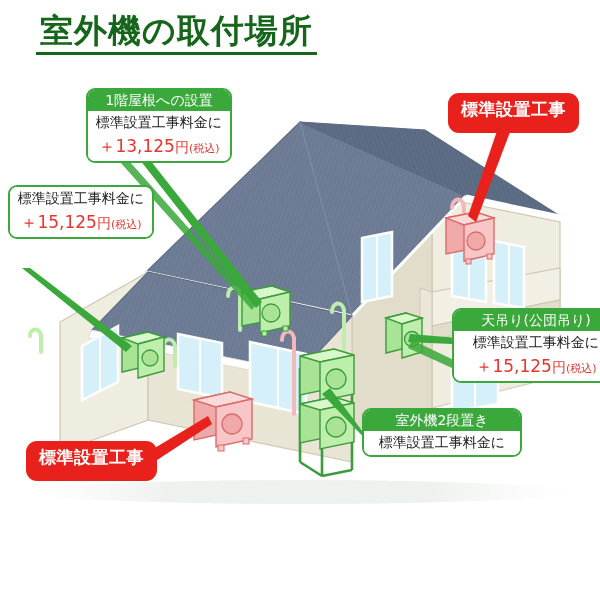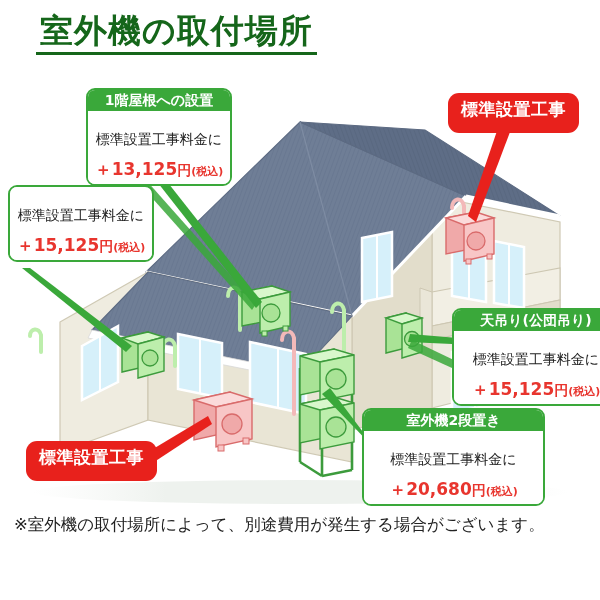--- a/index.html
+++ b/index.html
@@ -36,37 +36,37 @@
     background:#ffffff;
     border:2px solid #3aa83a;
     border-radius:9px;
     box-sizing:border-box;
     overflow:hidden;
     z-index:30;
   }
   .callout .hd{
     background:#3aa83a;
     color:#ffffff;
-    font-size:14px;font-weight:bold;
+    font-size:14px;font-weight:normal;
     text-align:center;
     padding:2px 6px 3px 6px;
     line-height:1.15;
     white-space:nowrap;
   }
   .callout .bd{
-    padding:20px 5px 4px 5px;
+    padding:3px 5px 4px 5px;
     text-align:center;
     background:#fff;
   }
   .callout .l1{
     font-size:14px;color:#222222;line-height:1.2;white-space:nowrap;
   }
   .callout .l2{
-    font-size:17px;color:#e8352e;font-weight:bold;line-height:1.25;
-    white-space:nowrap;margin-top:11px;
+    font-size:17px;color:#e8352e;font-weight:normal;line-height:1.25;
+    white-space:nowrap;margin-top:5px;
   }
   .callout .l2 .yen{font-size:14px;}
   .callout .l2 .tax{font-size:11px;}
 
   
   .badge{
     position:absolute;
     background:#e8211c;
     color:#ffffff;
     font-size:17px;font-weight:bold;
@@ -296,31 +296,27 @@
   <div class="callout" style="left:452px;top:308px;width:168px;">
     <div class="hd">天吊り(公団吊り)</div>
     <div class="bd">
       <div class="l1">標準設置工事料金に</div>
       <div class="l2">
         <span>＋</span><span>15,125</span><span class="yen">円</span><span class="tax">(税込)</span>
       </div>
     </div>
   </div>
 
-  <div class="callout" style="left:362px;top:408px;width:183px;">
+  <div class="callout" style="left:362px;top:408px;width:160px;">
     <div class="hd">室外機2段置き</div>
     <div class="bd">
       <div class="l1">標準設置工事料金に</div>
-      <div class="l2">
-        <span>＋</span><span>20,680</span><span class="yen">円</span><span class="tax">(税込)</span>
-      </div>
     </div>
   </div>
 
   <div class="badge" style="left:448px;top:93px;">標準設置工事</div>
 
   <div class="badge" style="left:26px;top:441px;">標準設置工事</div>
 
   <div class="notes">
-    <div>※室外機の取付場所によって、別途費用が発生する場合がございます。</div>
   </div>
 
 </div>
 
 </body></html>

